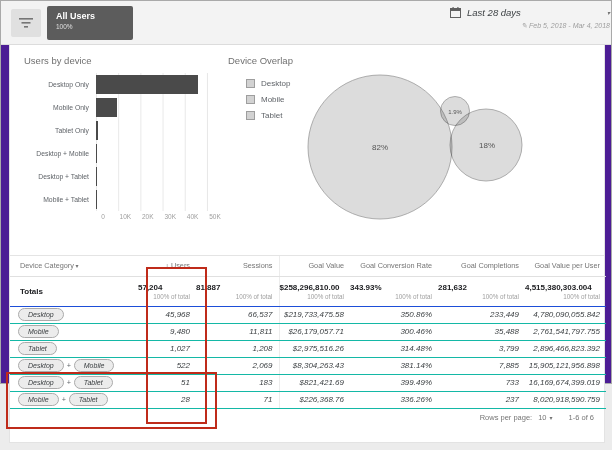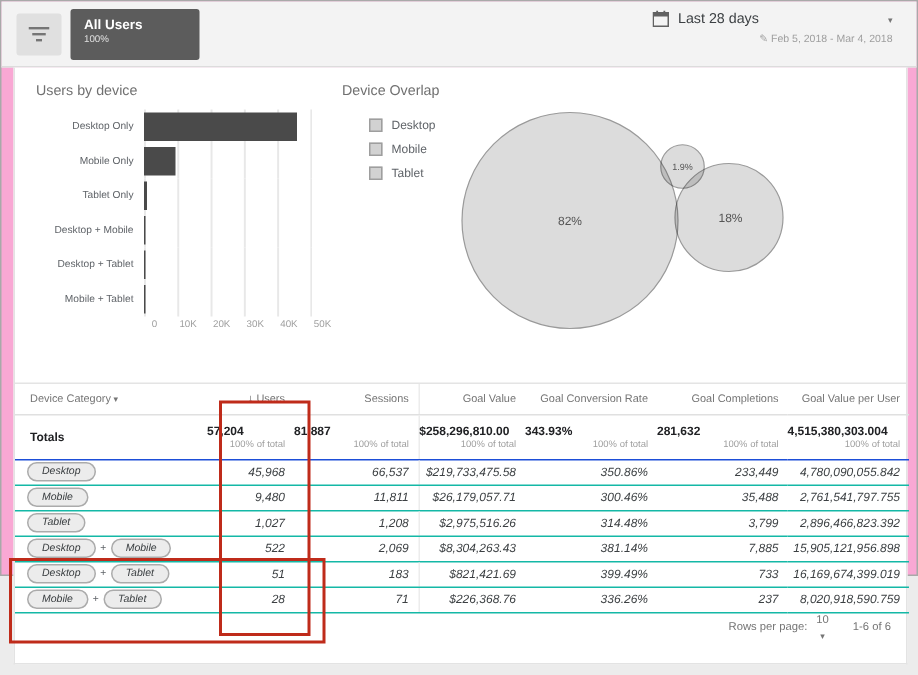--- a/index.html
+++ b/index.html
@@ -1,26 +1,26 @@
 <!DOCTYPE html>
 <html><head>
 <meta charset="utf-8">
 <style>
   * { margin:0; padding:0; box-sizing:border-box; }
   html,body { width:612px; height:450px; }
   body { font-family:"Liberation Sans", sans-serif; background:#ececec; overflow:hidden; }
-  .page { position:relative; width:612px; height:384px; border:1px solid #a9a9a9; background:#f9a8d4; }
+  .page { position:relative; width:612px; height:384px; border:1px solid #a9a9a9; background:#4c1d95; }
 
   
   .topbar { position:absolute; left:0; top:0; width:100%; height:44px; background:#f3f3f3; border-bottom:1px solid #dcdcdc; }
   .filter-btn { position:absolute; left:10px; top:8px; width:30px; height:28px; background:#e0e0e0; border-radius:2px; display:flex; align-items:center; justify-content:center; cursor:pointer; }
   .seg-chip { position:absolute; left:46px; top:5px; width:86px; height:34px; background:#5c5c5c; border-radius:2px; color:#fff; padding:5px 9px; cursor:pointer; }
   .seg-chip .l1 { font-size:9px; font-weight:bold; }
   .seg-chip .l2 { font-size:6.5px; opacity:.8; margin-top:2px; }
-  .date-area { position:absolute; right:16px; top:6px; text-align:right; }
+  .date-area { position:absolute; right:1px; top:6px; text-align:right;font-style:italic; }
   .date-row { display:flex; align-items:center; justify-content:flex-end; gap:6px; width:160px; font-size:9.5px; color:#3c4043; cursor:pointer; }
   .date-row .lbl { flex:1; text-align:left; }
   .caret { font-size:6px; color:#757575; }
   .date-sub { margin-top:4px; font-size:7px; color:#9e9e9e; }
 
   
   .card { position:absolute; left:8px; top:44px; width:596px; height:398px; background:#fff; border:1px solid #e3e3e3; border-top:none; }
 
   
   .charts { position:relative; height:210px; }
@@ -58,21 +58,21 @@
   #totals-row td { height:30px; border-bottom:1px solid #1d4ed8; vertical-align:middle; padding-right:6px; }
   #totals-row .totals-label { font-size:8px; font-weight:bold; color:#202124; padding-left:10px; }
   .tv { font-size:8px; font-weight:bold; color:#202124; text-align:left; }
   .ts { font-size:6.3px; color:#9e9e9e; text-align:right; margin-top:1px; }
   .drow td { height:17px; border-bottom:1px solid #14b8a6; font-size:8px; color:#3c4043; padding-right:6px;font-style:italic; }
   td.num { text-align:right; }
   .chips { display:flex; align-items:center; padding-left:8px; }
   .chip { display:inline-block; background:#ececec; border:1px solid #ababab; border-radius:8px; padding:1px 9px; font-size:7px; color:#3c4043; line-height:9px; cursor:pointer; white-space:nowrap; }
   .plus { font-size:7px; color:#5f6368; margin:0 3px; }
   .tfooter { height:18px; display:flex; align-items:center; justify-content:flex-end; gap:6px; padding-right:10px; font-size:7.5px; color:#757575; }
-  .tfooter .rpp-val { display:flex; align-items:center; gap:3px; cursor:pointer;flex-direction:column; }
+  .tfooter .rpp-val { display:flex; align-items:center; gap:3px; cursor:pointer; }
   .tfooter .range { margin-left:10px; }
 
   
   .annotation { position:absolute; border:2px solid #bf2b1a; pointer-events:none; z-index:10; }
   #ann-users { left:145px; top:266px; width:61px; height:157px; }
   #ann-rows  { left:5px;  top:371px; width:211px; height:57px; }
 </style>
 </head>
 <body>
 

